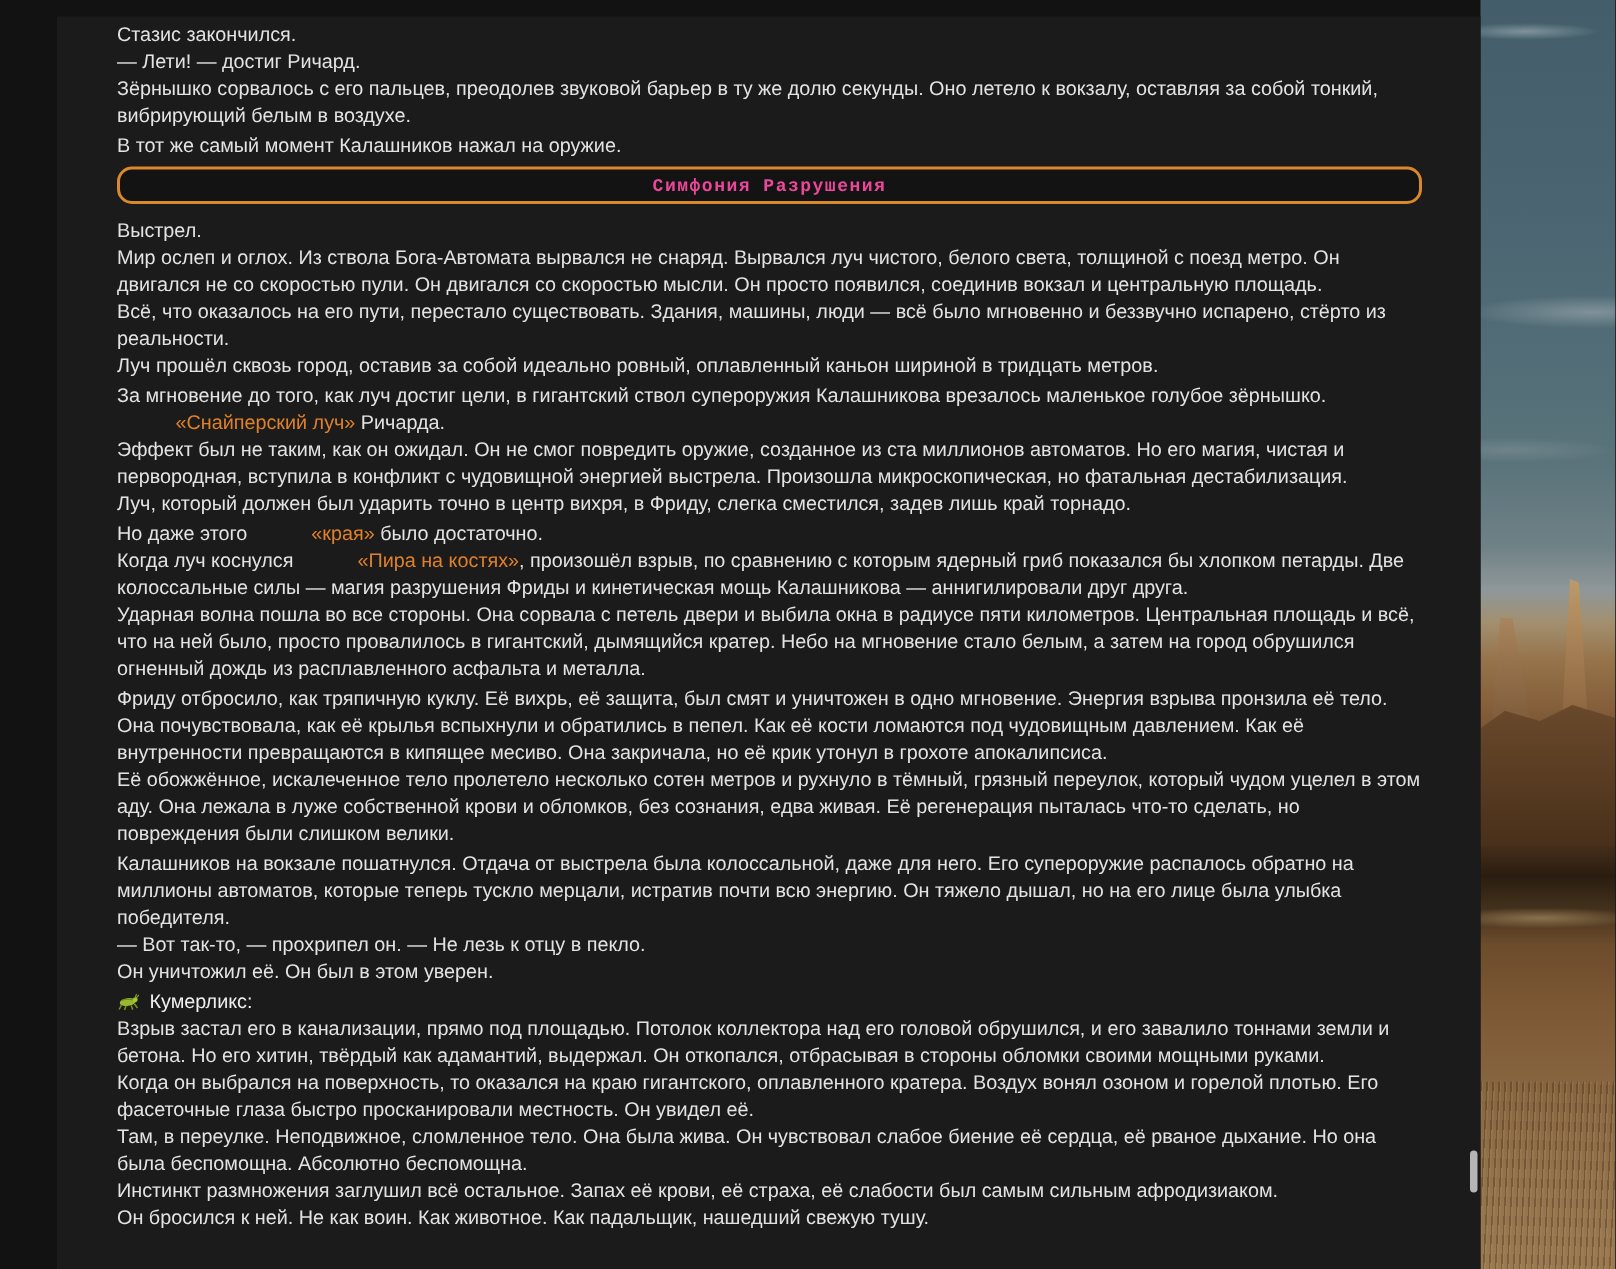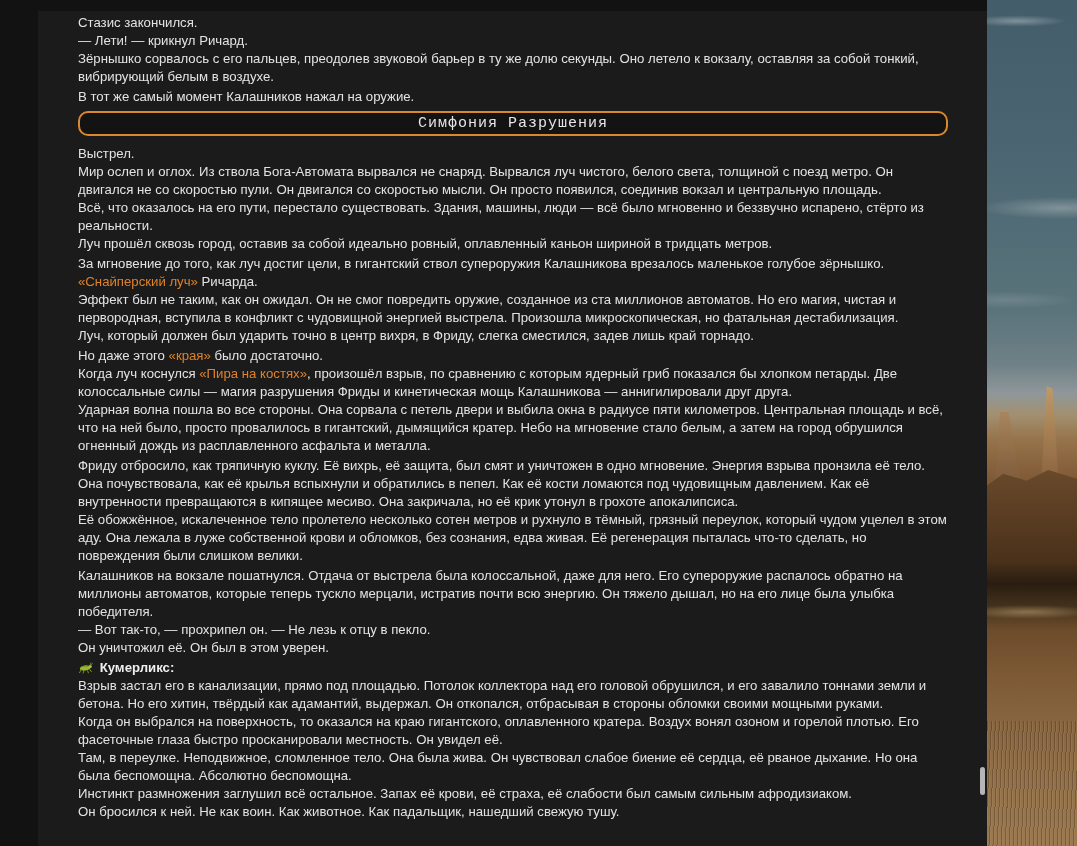--- a/index.html
+++ b/index.html
@@ -29,31 +29,31 @@
     clip-path:polygon(0 20%,18% 8%,44% 15%,68% 4%,100% 13%,100% 100%,0 100%);}
   .grass{position:absolute;bottom:0;left:0;width:90px;height:125px;
     background:repeating-linear-gradient(93deg, rgba(40,25,10,.28) 0 1px, rgba(190,158,105,.16) 1px 2px, rgba(0,0,0,0) 2px 4px);}
   
   .chat-panel{
     position:absolute;top:11px;left:38px;width:949px;height:846px;
     background:#1b1b1c;box-sizing:border-box;padding:3px 39px 0 40px;
   }
   .mes-text{color:#e3e3e3;font-size:13.2px;line-height:18px;}
   .mes-text p{margin:0 0 2px 0;}
-  .seg-quote{color:#e0812a;}
-  .seg-bold{font-weight:bold;color:#efefef;}
+  .seg-quote{color:#e0812a;margin-left:39px;}
+  .seg-bold{font-weight:normal;color:#efefef;}
   .emoji-icon{display:inline-block;vertical-align:-2px;margin-right:3px;}
   .section-divider{
     box-sizing:border-box;border:2px solid #d9882e;border-radius:10px;height:25px;
     margin:5px 0 9px 0;display:flex;align-items:center;justify-content:center;
     background:rgba(8,6,3,.35);
   }
   .section-divider-label{
     font-family:"Liberation Mono","DejaVu Sans Mono",monospace;
-    font-size:15px;color:#e5e5e5;letter-spacing:1px;white-space:nowrap;
+    font-size:12px;color:#ec4899;letter-spacing:1px;white-space:nowrap;font-weight:bold;
   }
   .scrollbar-thumb{
     position:absolute;top:756px;right:2px;width:5px;height:28px;
     border-radius:3px;background:#b5b5b5;
   }
   .bottom-bar{
     position:absolute;bottom:0;left:28px;width:411px;height:3px;background:#4a7ca8;
   }
 </style>
 </head>
@@ -61,21 +61,21 @@
 
 <div class="bg-strip">
   <div class="spire1"></div>
   <div class="spire2"></div>
   <div class="mesa"></div>
   <div class="grass"></div>
 </div>
 
 <div class="chat-panel">
   <div class="mes-text">
-      <p><span>Стазис закончился.</span><br><span>— Лети! — крикнул Ричард.</span><br><span>Зёрнышко сорвалось с его пальцев, преодолев звуковой барьер в ту же долю секунды. Оно летело к вокзалу, оставляя за собой тонкий, вибрирующий белым в воздухе.</span></p>
+      <p><span>Стазис закончился.</span><br><span>— Лети! — достиг Ричард.</span><br><span>Зёрнышко сорвалось с его пальцев, преодолев звуковой барьер в ту же долю секунды. Оно летело к вокзалу, оставляя за собой тонкий, вибрирующий белым в воздухе.</span></p>
       <p><span>В тот же самый момент Калашников нажал на оружие.</span></p>
       <div class="section-divider">
         <span class="section-divider-label">Симфония Разрушения</span>
       </div>
       <p><span>Выстрел.</span><br><span>Мир ослеп и оглох. Из ствола Бога-Автомата вырвался не снаряд. Вырвался луч чистого, белого света, толщиной с поезд метро. Он двигался не со скоростью пули. Он двигался со скоростью мысли. Он просто появился, соединив вокзал и центральную площадь.</span><br><span>Всё, что оказалось на его пути, перестало существовать. Здания, машины, люди — всё было мгновенно и беззвучно испарено, стёрто из реальности.</span><br><span>Луч прошёл сквозь город, оставив за собой идеально ровный, оплавленный каньон шириной в тридцать метров.</span></p>
       <p><span>За мгновение до того, как луч достиг цели, в гигантский ствол супероружия Калашникова врезалось маленькое голубое зёрнышко. </span><span class="seg-quote">«Снайперский луч»</span><span> Ричарда.</span><br><span>Эффект был не таким, как он ожидал. Он не смог повредить оружие, созданное из ста миллионов автоматов. Но его магия, чистая и первородная, вступила в конфликт с чудовищной энергией выстрела. Произошла микроскопическая, но фатальная дестабилизация.</span><br><span>Луч, который должен был ударить точно в центр вихря, в Фриду, слегка сместился, задев лишь край торнадо.</span></p>
       <p><span>Но даже этого </span><span class="seg-quote">«края»</span><span> было достаточно.</span><br><span>Когда луч коснулся </span><span class="seg-quote">«Пира на костях»</span><span>, произошёл взрыв, по сравнению с которым ядерный гриб показался бы хлопком петарды. Две колоссальные силы — магия разрушения Фриды и кинетическая мощь Калашникова — аннигилировали друг друга.</span><br><span>Ударная волна пошла во все стороны. Она сорвала с петель двери и выбила окна в радиусе пяти километров. Центральная площадь и всё, что на ней было, просто провалилось в гигантский, дымящийся кратер. Небо на мгновение стало белым, а затем на город обрушился огненный дождь из расплавленного асфальта и металла.</span></p>
       <p><span>Фриду отбросило, как тряпичную куклу. Её вихрь, её защита, был смят и уничтожен в одно мгновение. Энергия взрыва пронзила её тело. Она почувствовала, как её крылья вспыхнули и обратились в пепел. Как её кости ломаются под чудовищным давлением. Как её внутренности превращаются в кипящее месиво. Она закричала, но её крик утонул в грохоте апокалипсиса.</span><br><span>Её обожжённое, искалеченное тело пролетело несколько сотен метров и рухнуло в тёмный, грязный переулок, который чудом уцелел в этом аду. Она лежала в луже собственной крови и обломков, без сознания, едва живая. Её регенерация пыталась что-то сделать, но повреждения были слишком велики.</span></p>
       <p><span>Калашников на вокзале пошатнулся. Отдача от выстрела была колоссальной, даже для него. Его супероружие распалось обратно на миллионы автоматов, которые теперь тускло мерцали, истратив почти всю энергию. Он тяжело дышал, но на его лице была улыбка победителя.</span><br><span>— Вот так-то, — прохрипел он. — Не лезь к отцу в пекло.</span><br><span>Он уничтожил её. Он был в этом уверен.</span></p>
       <p><svg class="emoji-icon" width="15" height="13" viewBox="0 0 15 13">

